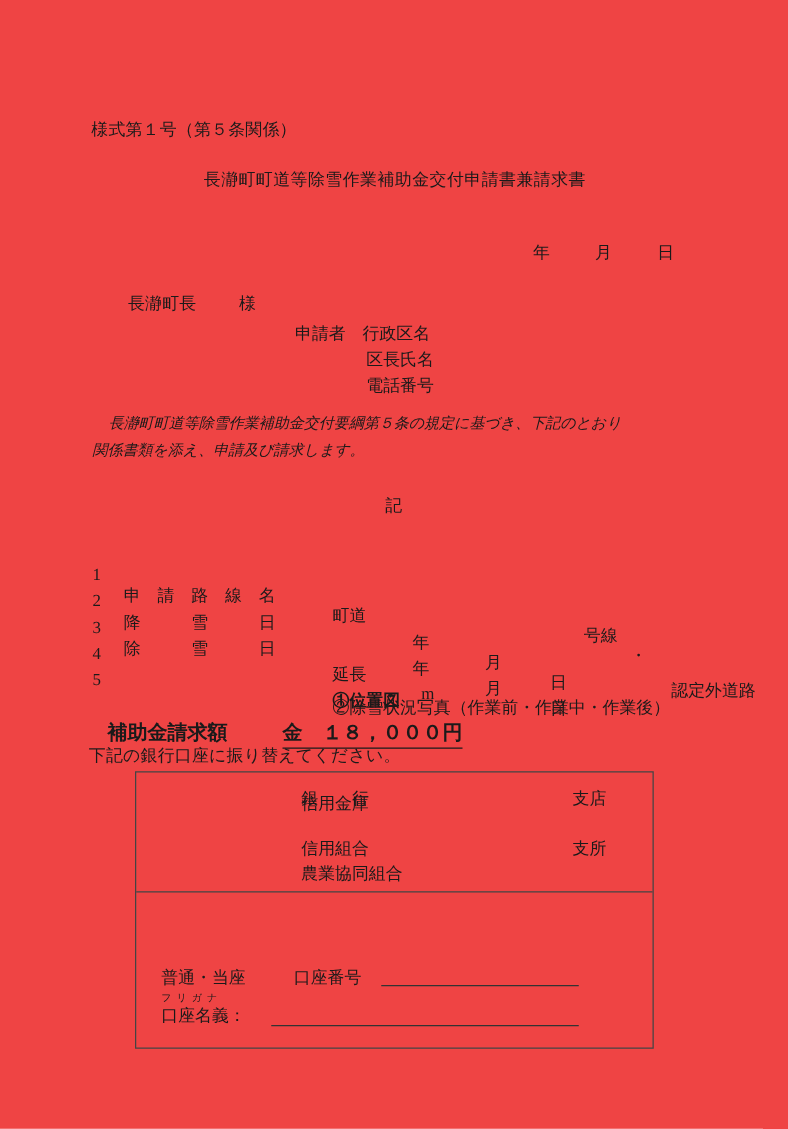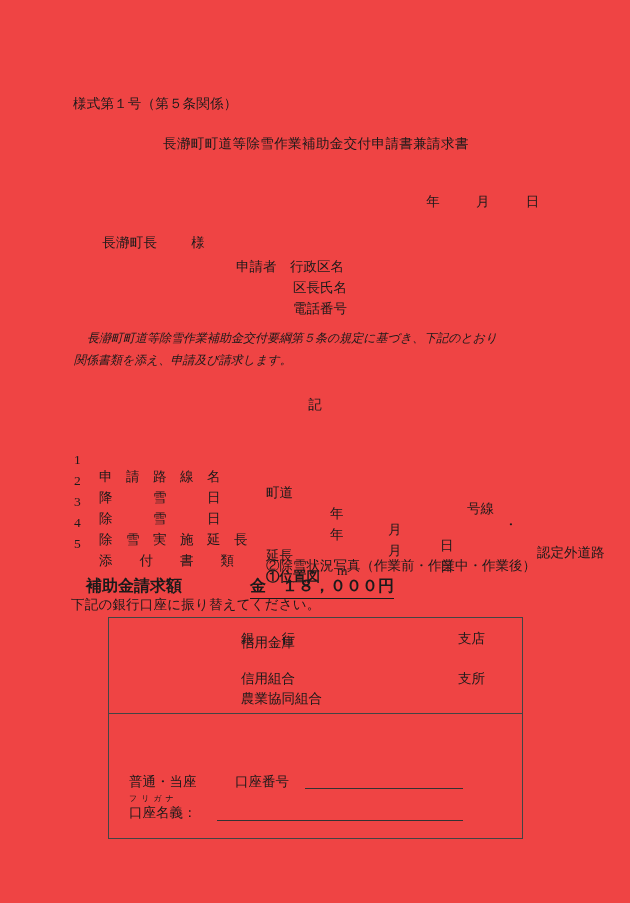--- a/index.html
+++ b/index.html
@@ -89,21 +89,21 @@
   #amount-line {
     position: absolute;
     left: 70px; top: 558px;
     font-size: 16px;
     font-weight: bold;
     white-space: pre;
   }
   #amount-label { display: inline-block; }
   #amount-value {
     display: inline-block;
-    margin-left: 68px;
+    margin-left: 44px;
     border-bottom: 1.5px solid #1a1a1a;
     padding-bottom: 1px;
   }
 
   
   #bank-instruction { left: 71px; top: 597px; font-size: 13.5px; }
 
   
   #bank-box {
     position: absolute;
@@ -213,28 +213,26 @@
     <div class="item-row">
       <span class="num">3</span>
       <span class="lbl">除　　　雪　　　日</span>
       <span class="ymd-y">年</span>
       <span class="ymd-m">月</span>
       <span class="ymd-d">日</span>
     </div>
 
     <div class="item-row">
       <span class="num">4</span>
-      <span class="lbl">除　雪　実　施　延　長</span>
       <span class="ext-label">延長</span>
       <span class="ext-unit">m</span>
     </div>
 
     <div class="item-row">
       <span class="num">5</span>
-      <span class="lbl">添　　付　　書　　類</span>
       <span class="attach-1">①位置図</span>
     </div>
 
     <div class="item-row">
       <span class="attach-2">②除雪状況写真（作業前・作業中・作業後）</span>
     </div>
 
   </div>
 
   <div id="amount-line">

